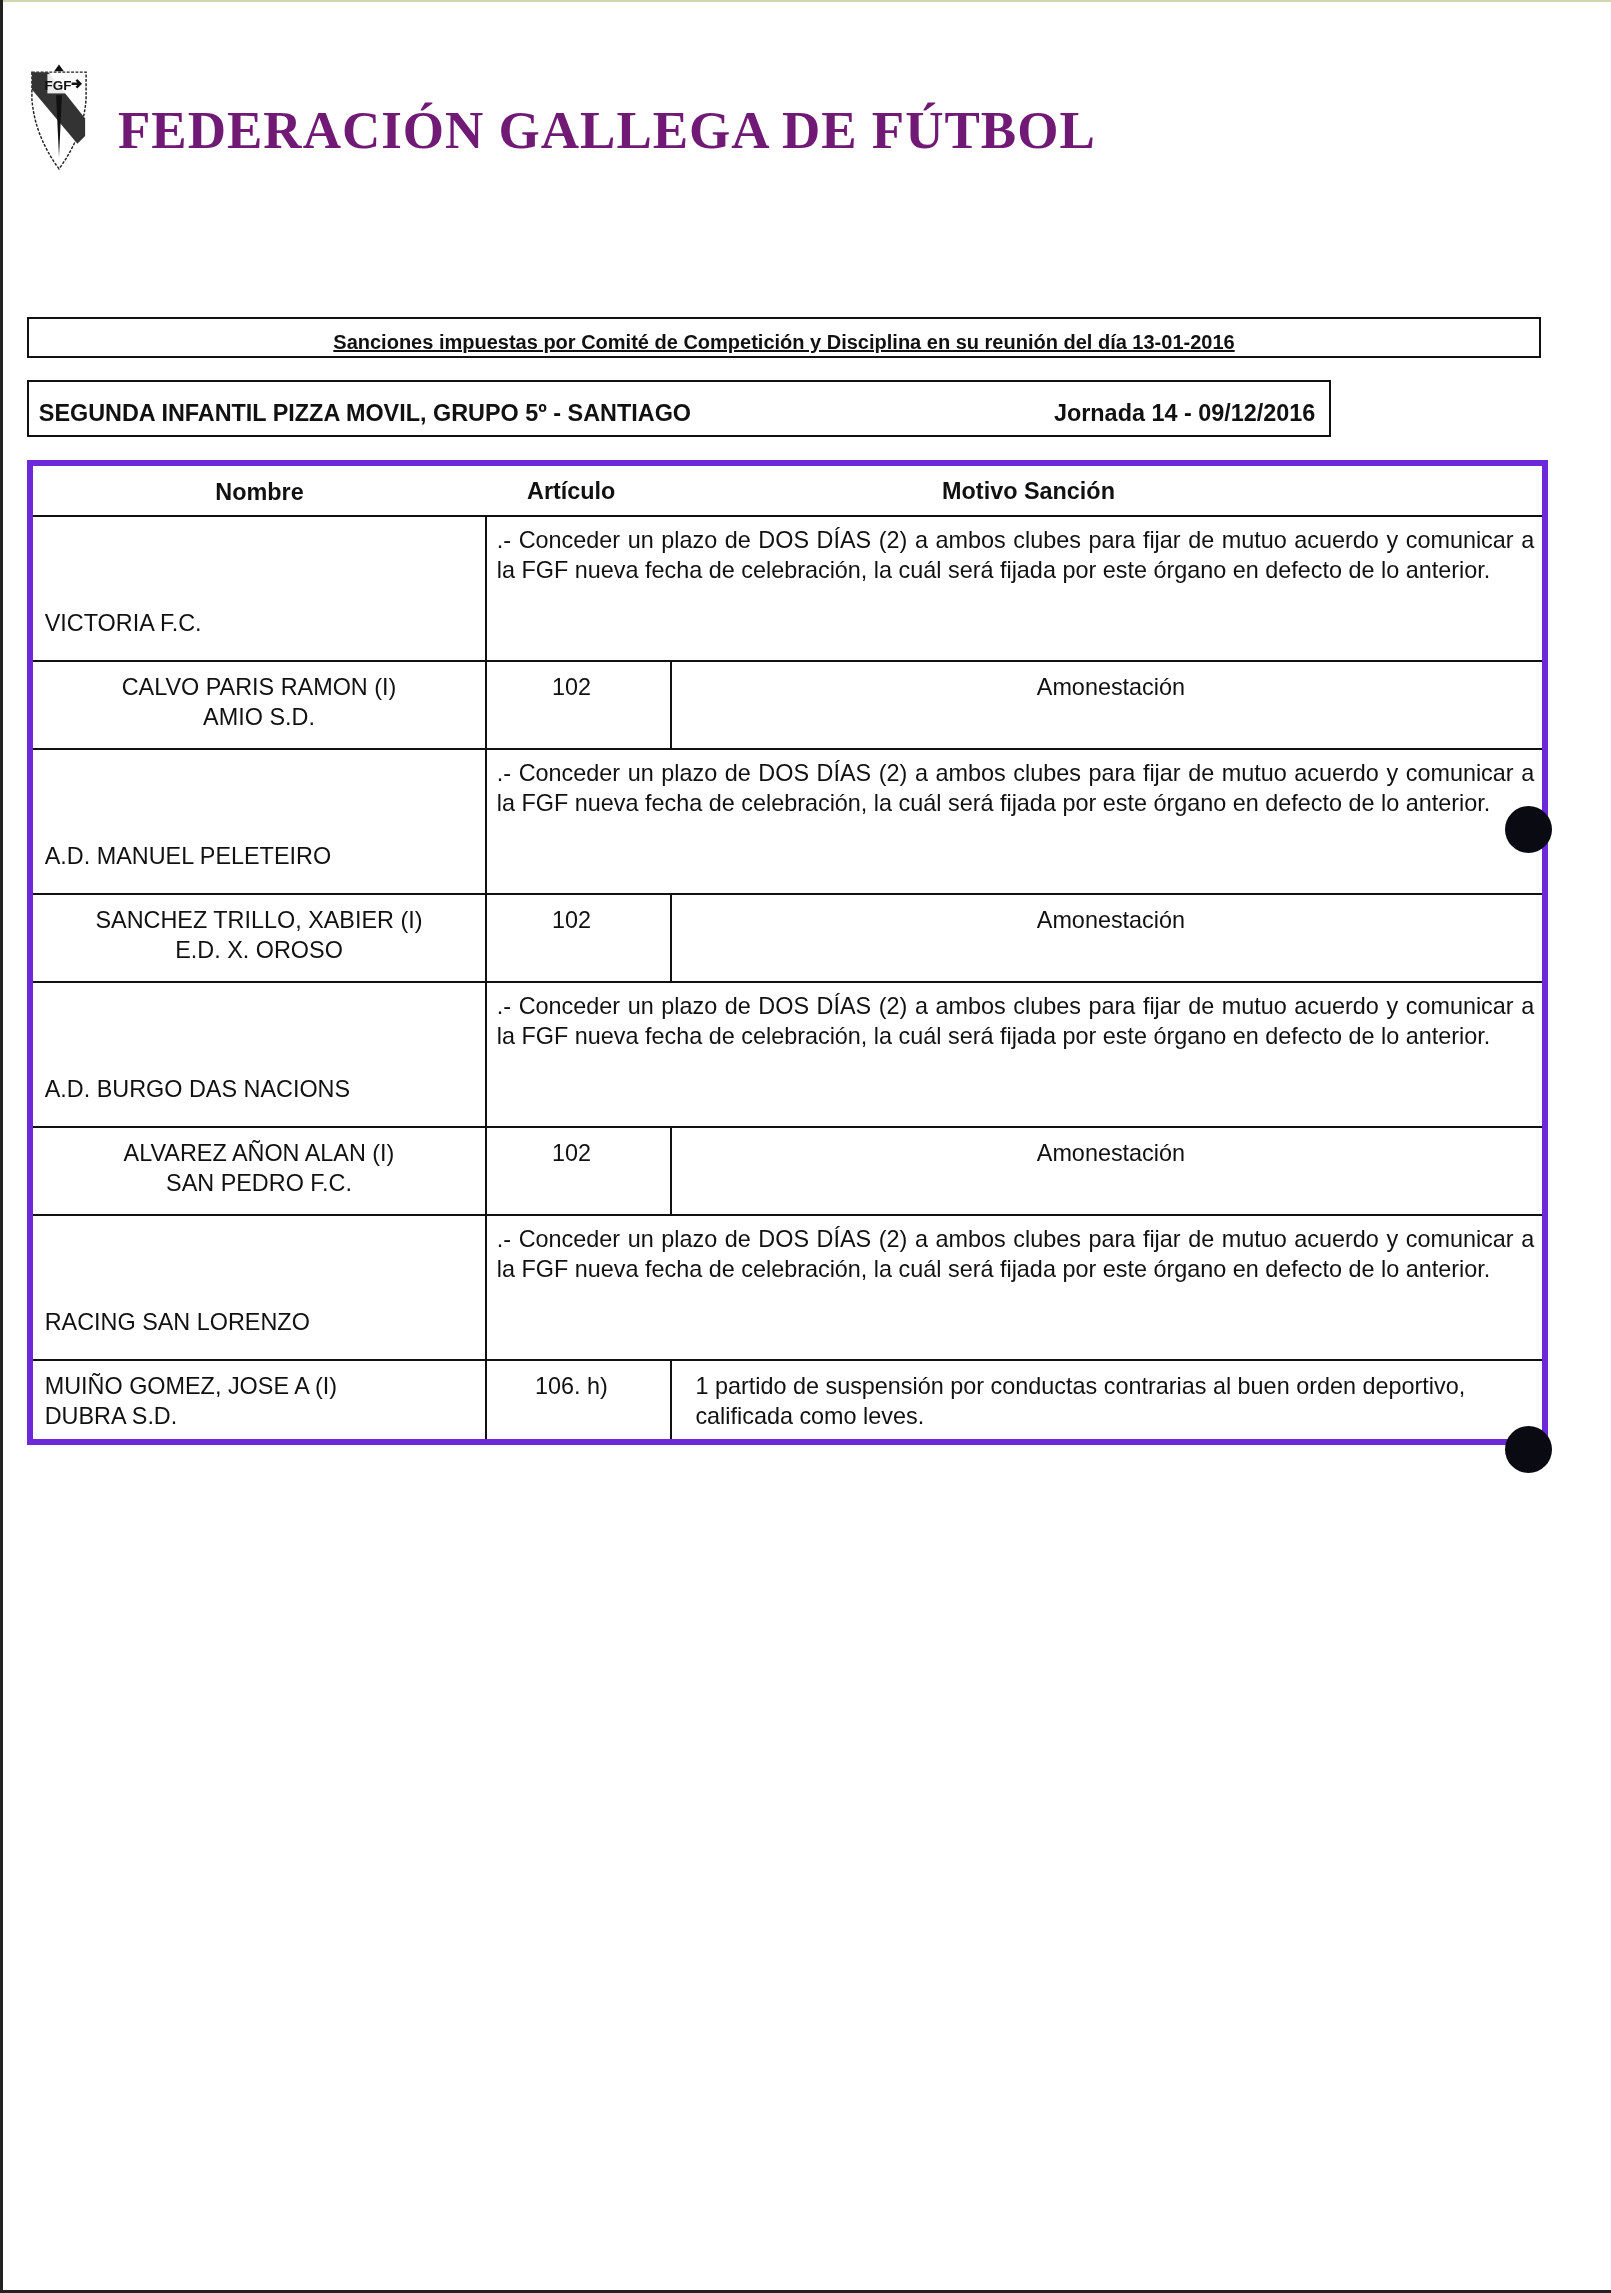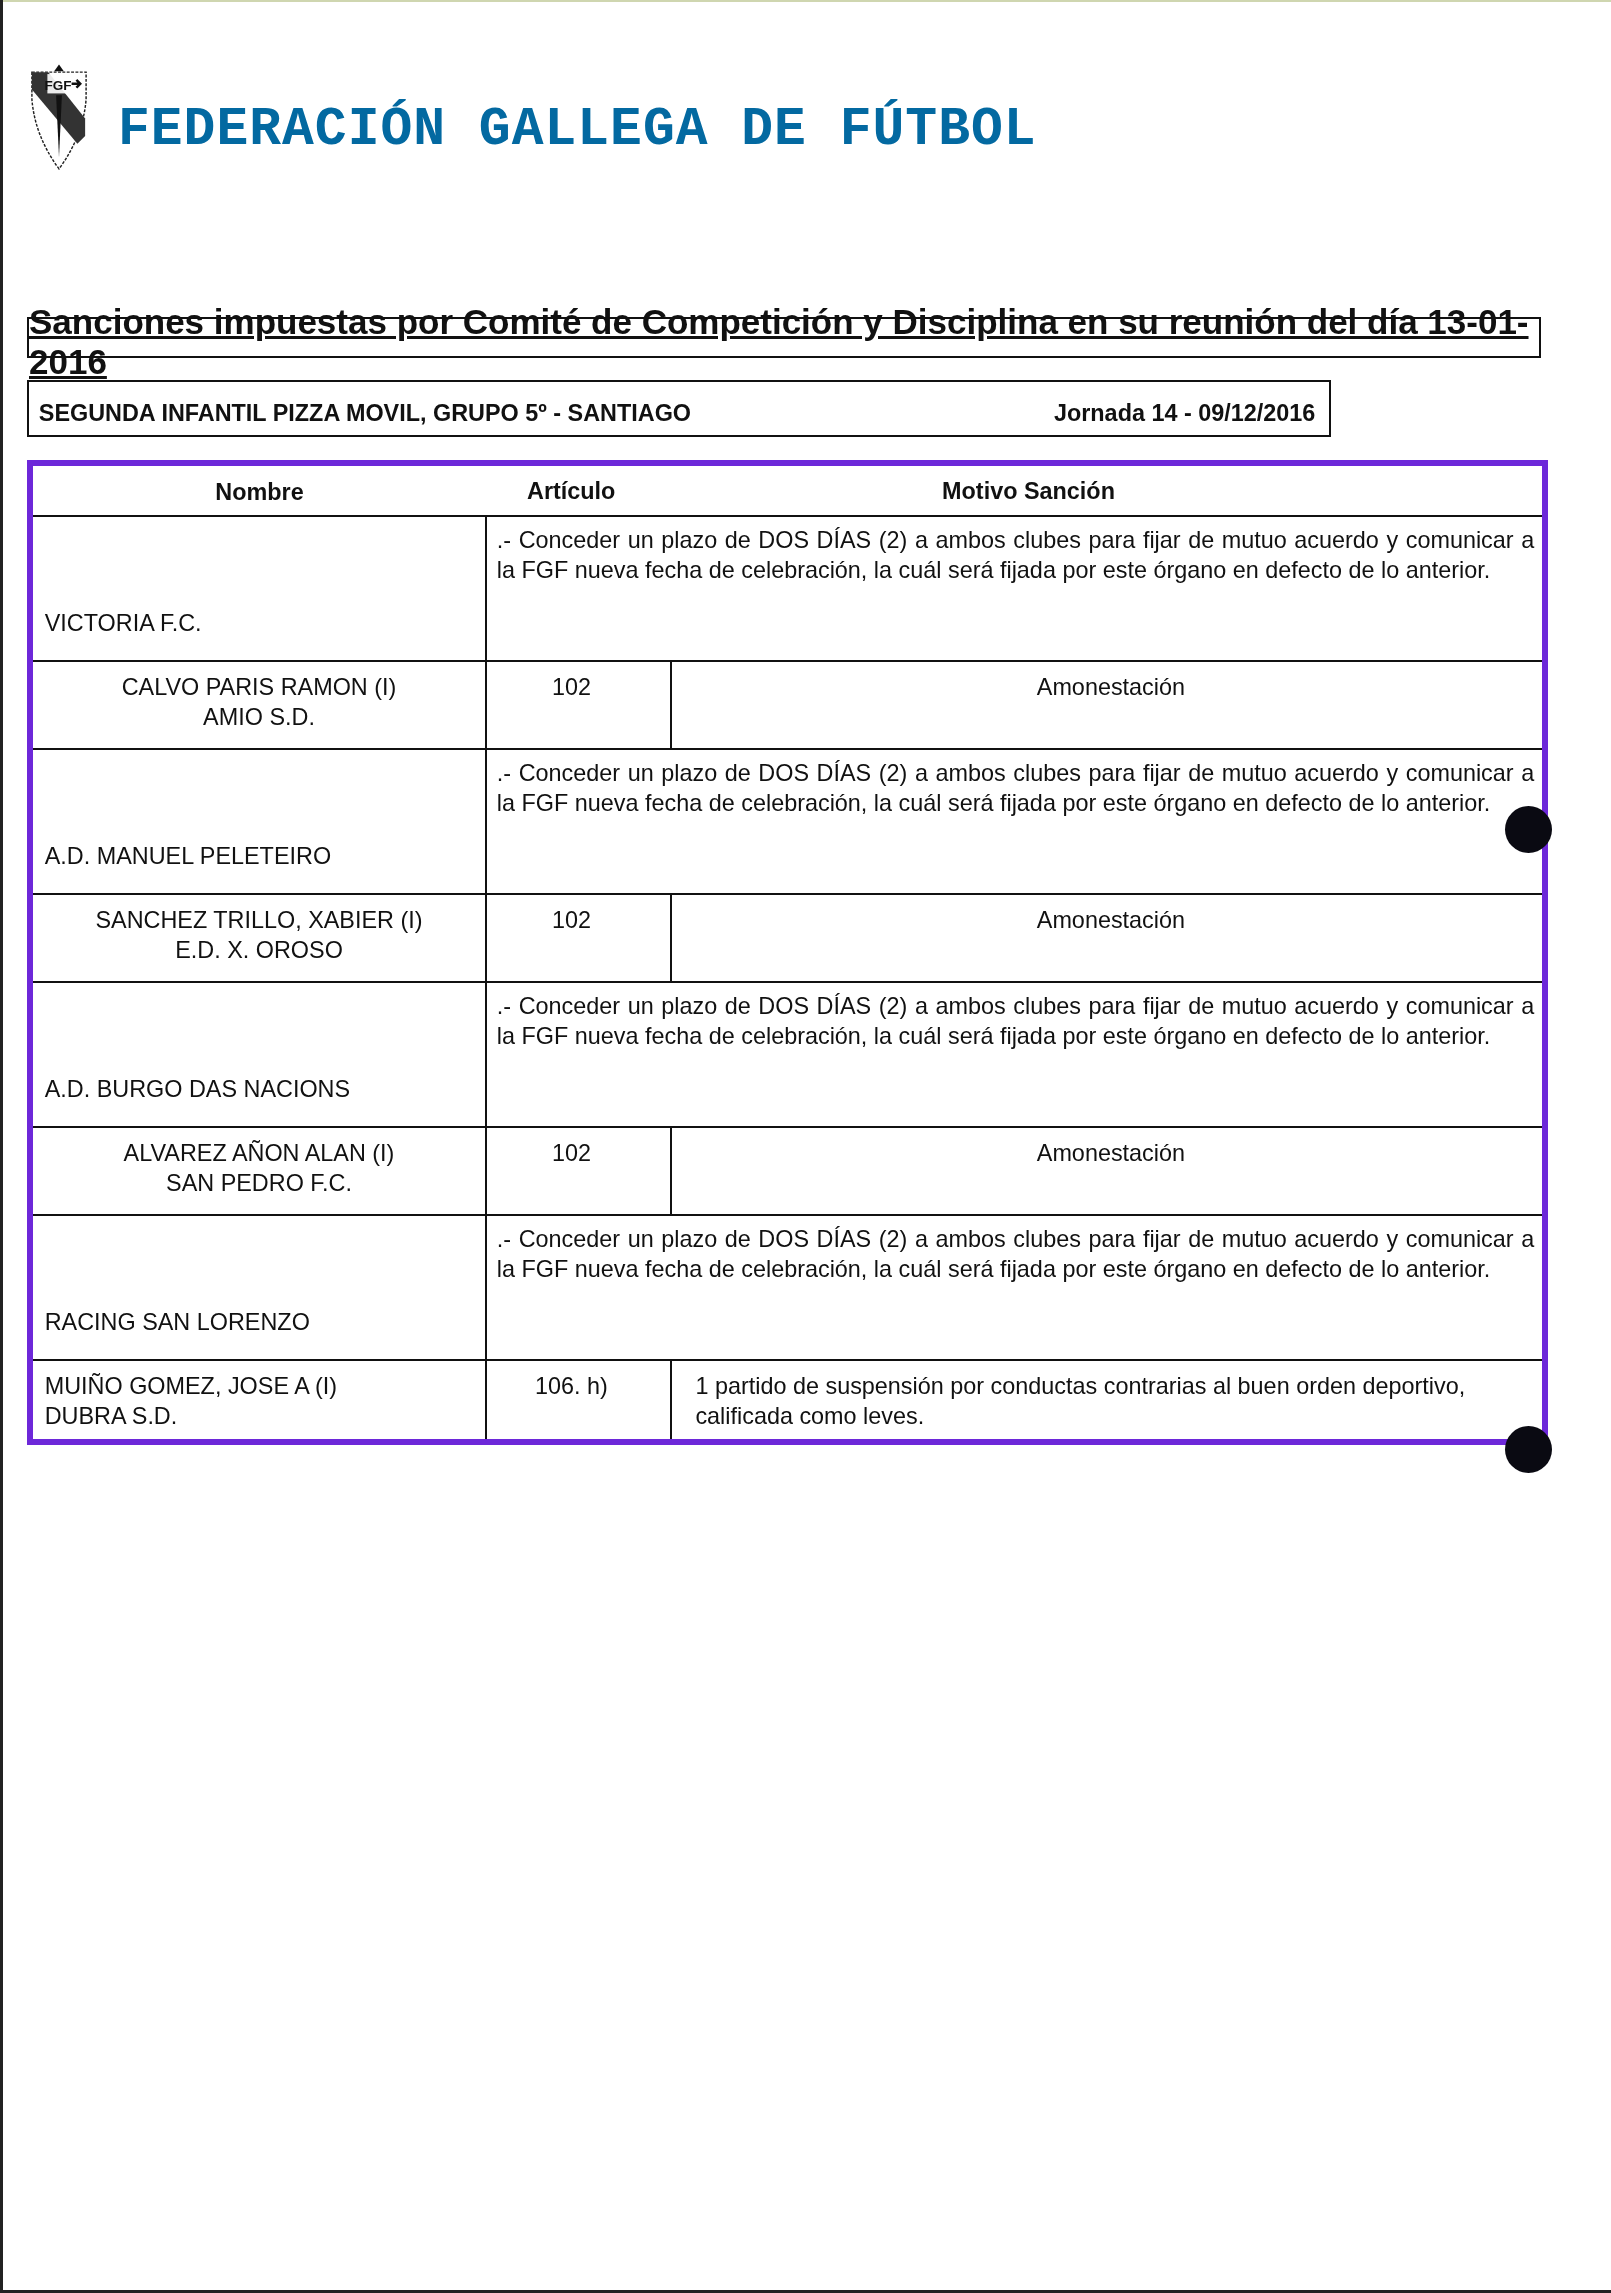--- a/index.html
+++ b/index.html
@@ -31,32 +31,32 @@
     .logo {
       width: 60px; height: 122px; position: relative;
     }
     .logo svg { width: 60px; height: 122px; display: block; }
     .fed-title {
       margin-left: 29px;
       margin-top: 19.5px;
       font-size: 53px;
       font-weight: bold;
       letter-spacing: 1px;
-      color: #0369a1;
-      font-family: Liberation Mono, monospace;
+      color: #701a75;
+      font-family: Liberation Serif, serif;
     }
 
     
     .title-box {
       position: absolute; left: 27px; top: 317px; width: 1514px; height: 41px;
       border: 2px solid #111; border-top-width: 2.9px; border-bottom-width: 2.9px;
       display: flex; align-items: center; justify-content: center;
     }
     .title-text {
-      font-size: 35px; font-weight: bold; text-decoration: underline;
+      font-size: 20px; font-weight: bold; text-decoration: underline;
       padding-top: 9.8px;
     }
 
     
     .cat-box {
       position: absolute; left: 27px; top: 380px; width: 1304px; height: 57px;
       border: 2px solid #111; border-top-width: 2.9px; border-bottom-width: 2.9px;
       display: flex; align-items: center; justify-content: space-between;
       padding: 9.8px 13.7px 0 9.8px;
     }

